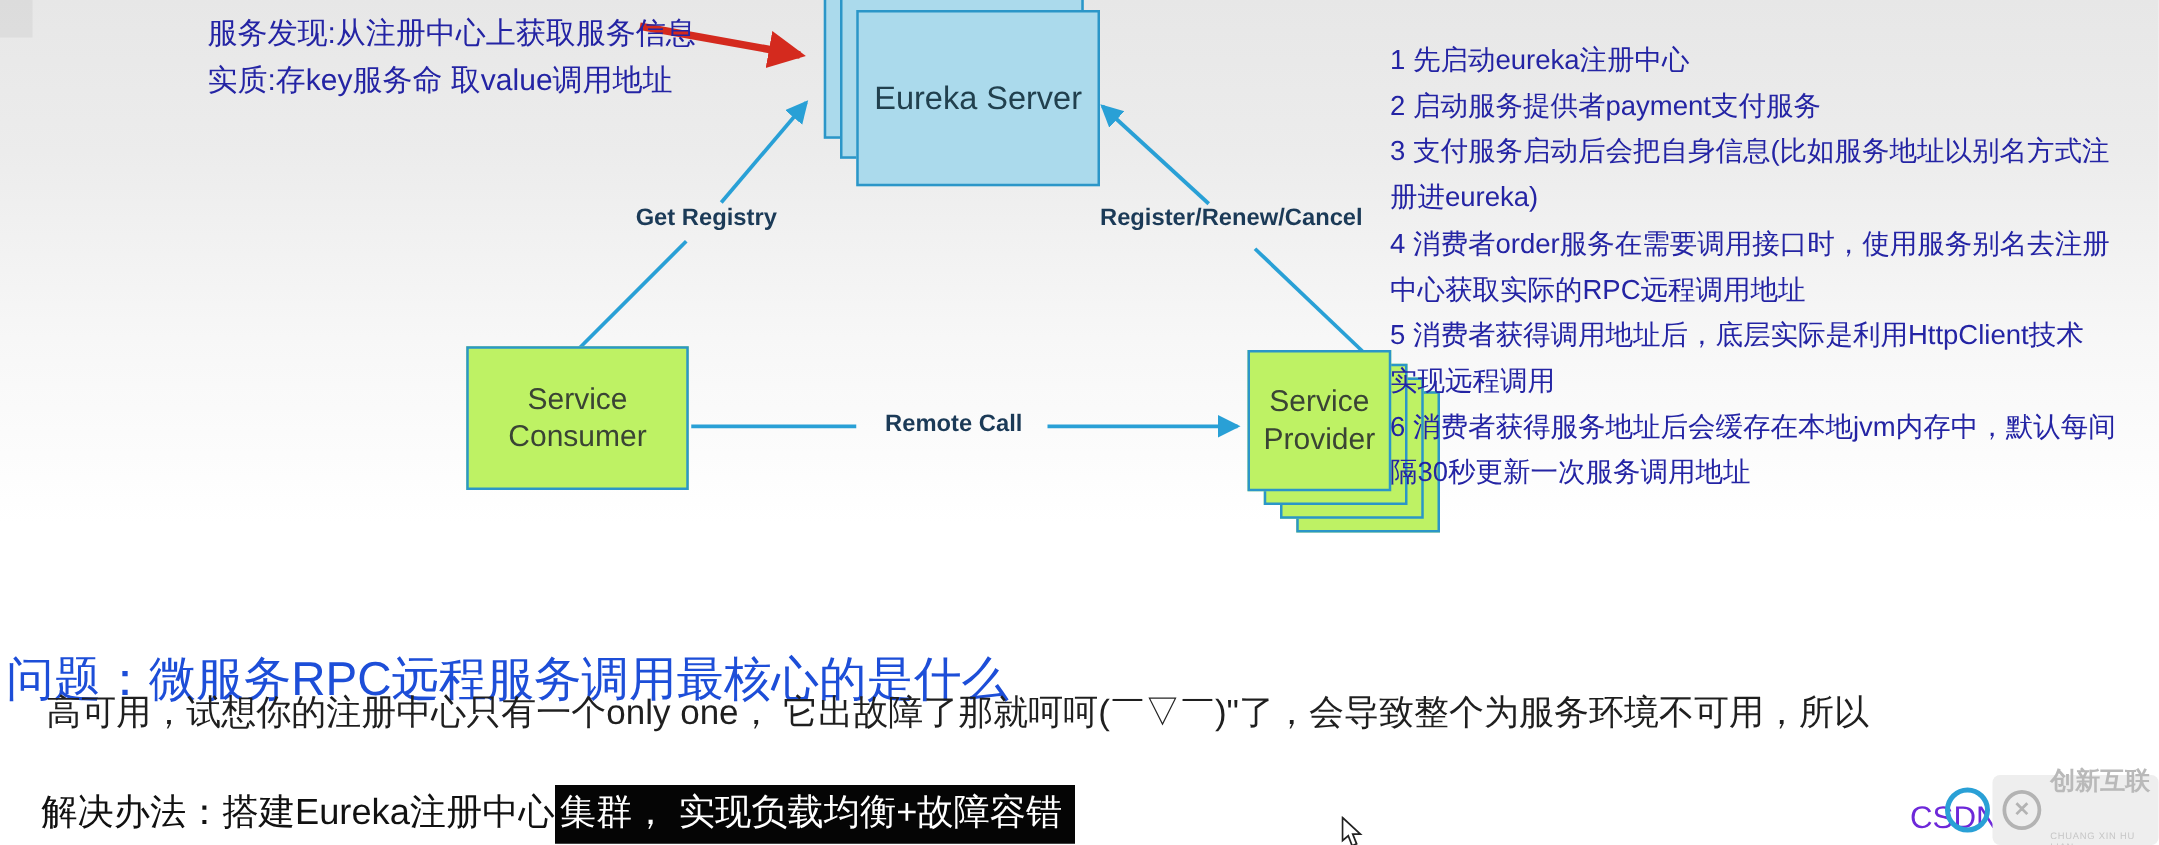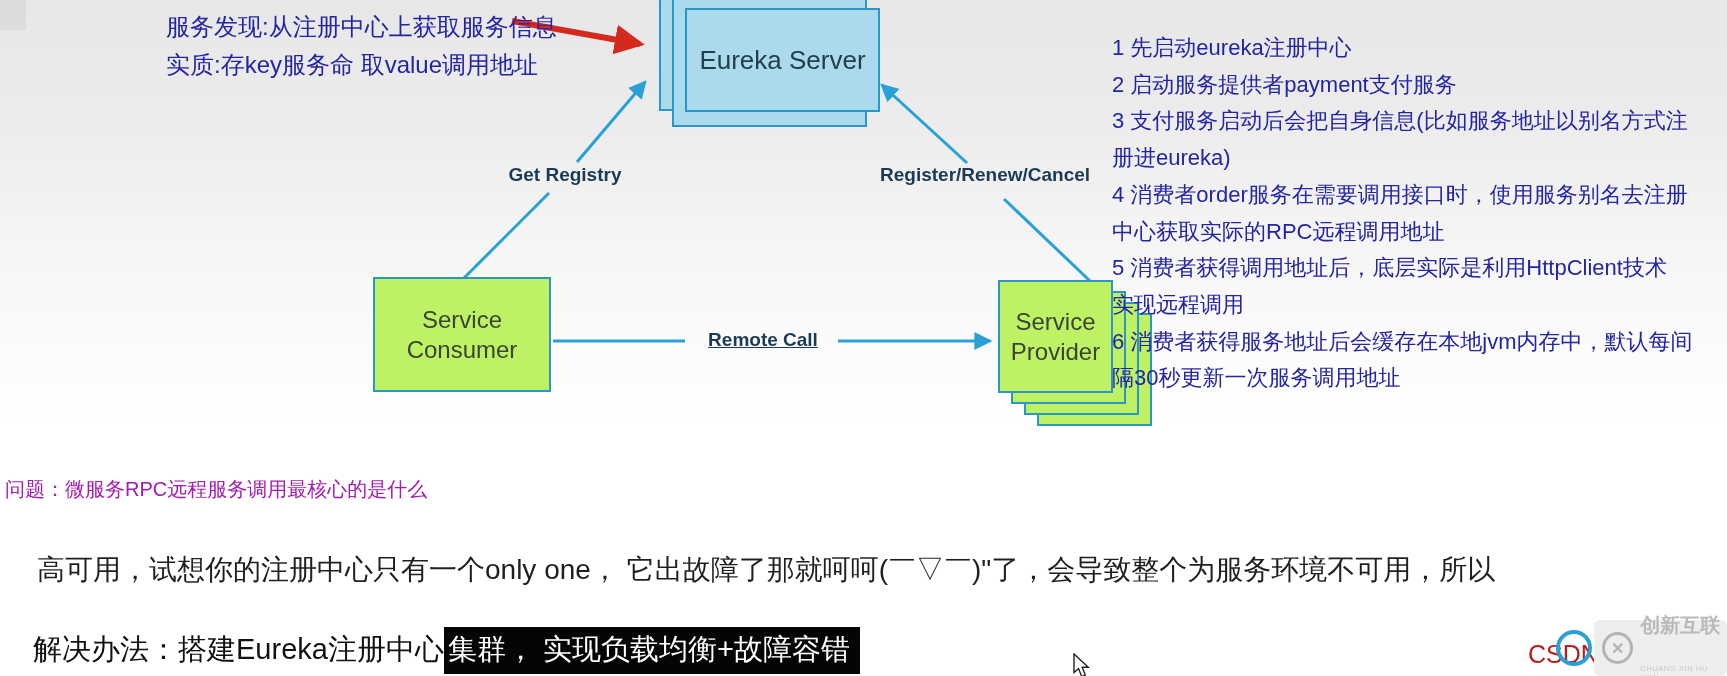--- a/index.html
+++ b/index.html
@@ -12,42 +12,42 @@
   
   .corner{left:0;top:0;width:26px;height:30px;background:#d9d9d9;opacity:.8;}
   
   .annotation{left:166px;top:8px;font-size:24px;line-height:38px;color:#2424a4;white-space:nowrap;z-index:4;}
   
   svg.edges{left:0;top:0;width:1727px;height:676px;z-index:1;pointer-events:none;}
   
   .box{border:2.5px solid #2b96c8;box-sizing:border-box;display:flex;align-items:center;justify-content:center;text-align:center;}
   .eureka-fill{background:#abdaec;}
   .svc-fill{background:#bef264;}
-  .eureka-main{left:685px;top:8px;width:195px;height:104px;z-index:3;font-size:26px;color:#21404e;}
+  .eureka-main{left:685px;top:8px;width:195px;height:141px;z-index:3;font-size:26px;color:#21404e;}
   .eureka-l1{left:672px;top:-8px;width:195px;height:135px;z-index:2;}
   .eureka-l2{left:659px;top:-24px;width:195px;height:135px;z-index:2;}
   .consumer{left:373px;top:277px;width:178px;height:115px;z-index:3;font-size:24px;line-height:30px;color:#3a4434;}
   .provider{left:998px;top:280px;width:115px;height:113px;z-index:3;font-size:24px;line-height:30px;color:#3a4434;}
   .prov-l1{left:1011px;top:291px;width:115px;height:113px;z-index:2;}
   .prov-l2{left:1024px;top:302px;width:115px;height:113px;z-index:2;}
   .prov-l3{left:1037px;top:313px;width:115px;height:113px;z-index:2;}
   
   .edge-label{font-size:19px;font-weight:bold;color:#1b3a57;text-align:center;white-space:nowrap;z-index:4;}
   .lab-getreg{left:500px;top:164px;width:130px;}
   .lab-register{left:880px;top:164px;width:210px;}
-  .lab-remote{left:692px;top:329px;width:142px;text-decoration:underline;}
+  .lab-remote{left:692px;top:329px;width:142px;}
   
   .steps{left:1112px;top:6px;font-size:22px;line-height:36.7px;color:#2424a4;white-space:nowrap;z-index:5;margin-top:24px;}
   
-  .question{left:5px;top:476px;font-size:20px;color:#a21caf;white-space:nowrap;z-index:4;}
+  .question{left:5px;top:518px;font-size:38px;color:#1d4ed8;white-space:nowrap;z-index:4;}
   .answer{left:37px;top:551px;font-size:28px;color:#1f1f1f;white-space:nowrap;z-index:4;}
   .solution{left:33px;top:630px;font-size:29px;color:#111;white-space:nowrap;z-index:4;}
   .solution .hl{background:#050505;color:#ffffff;padding:6px 10px 9px 4px;margin-top:32px;}
   
-  .csdn{left:1528px;top:640px;font-size:25px;color:#b91c1c;z-index:4;}
+  .csdn{left:1528px;top:640px;font-size:25px;color:#6d28d9;z-index:4;}
   .csdn-arc{left:1556px;top:630px;width:36px;height:36px;border:4px solid #2aa0d6;border-radius:50%;box-sizing:border-box;z-index:5;}
   .badge{left:1594px;top:620px;width:133px;height:56px;background:#eeeeee;border-radius:6px;display:flex;align-items:center;gap:7px;padding-left:8px;box-sizing:border-box;z-index:6;}
   .badge-mark{width:32px;height:32px;border:3px solid #b3b3b3;border-radius:50%;box-sizing:border-box;display:flex;align-items:center;justify-content:center;color:#b3b3b3;font-weight:bold;font-size:16px;}
   .badge-title{font-size:20px;font-weight:bold;color:#b9b9b9;line-height:22px;}
   .badge-sub{font-size:7.5px;color:#c6c6c6;letter-spacing:.6px;line-height:9px;margin-top:28px;}
   .cursor{left:1073px;top:653px;z-index:7;}
 </style>
 </head>
 <body>
 

